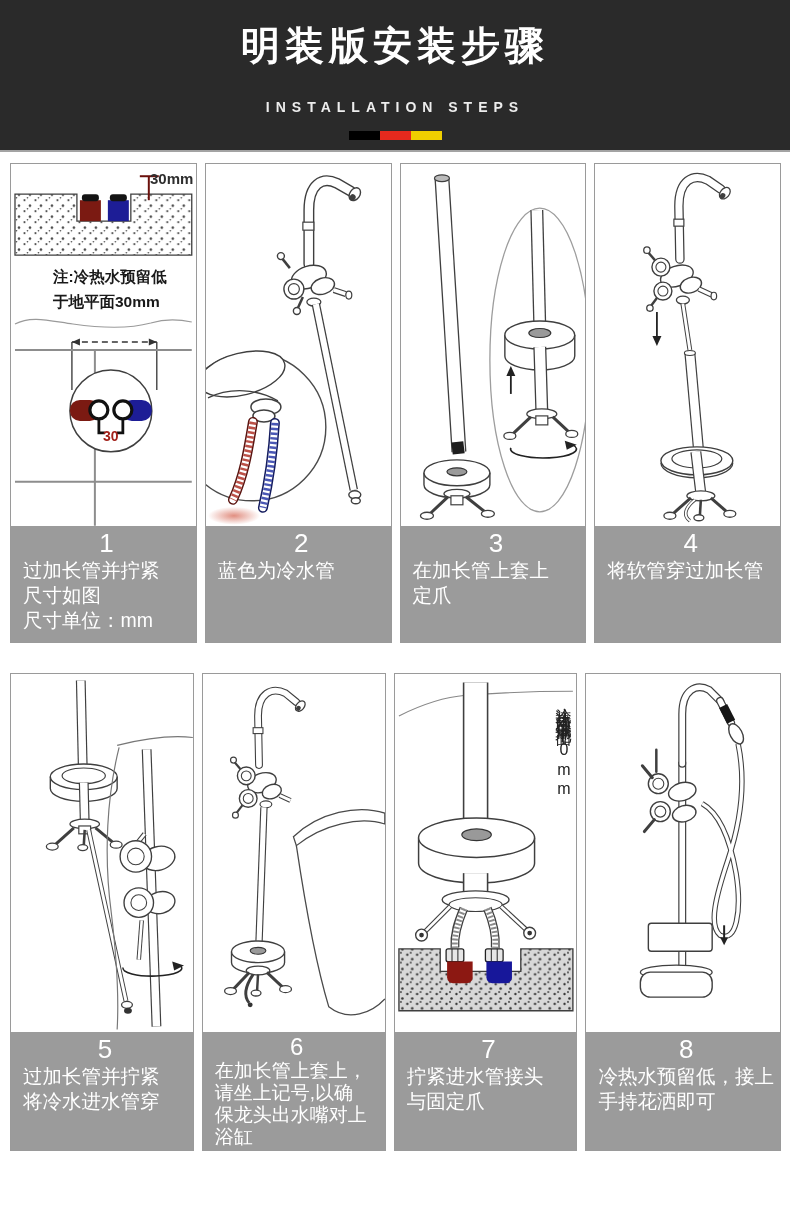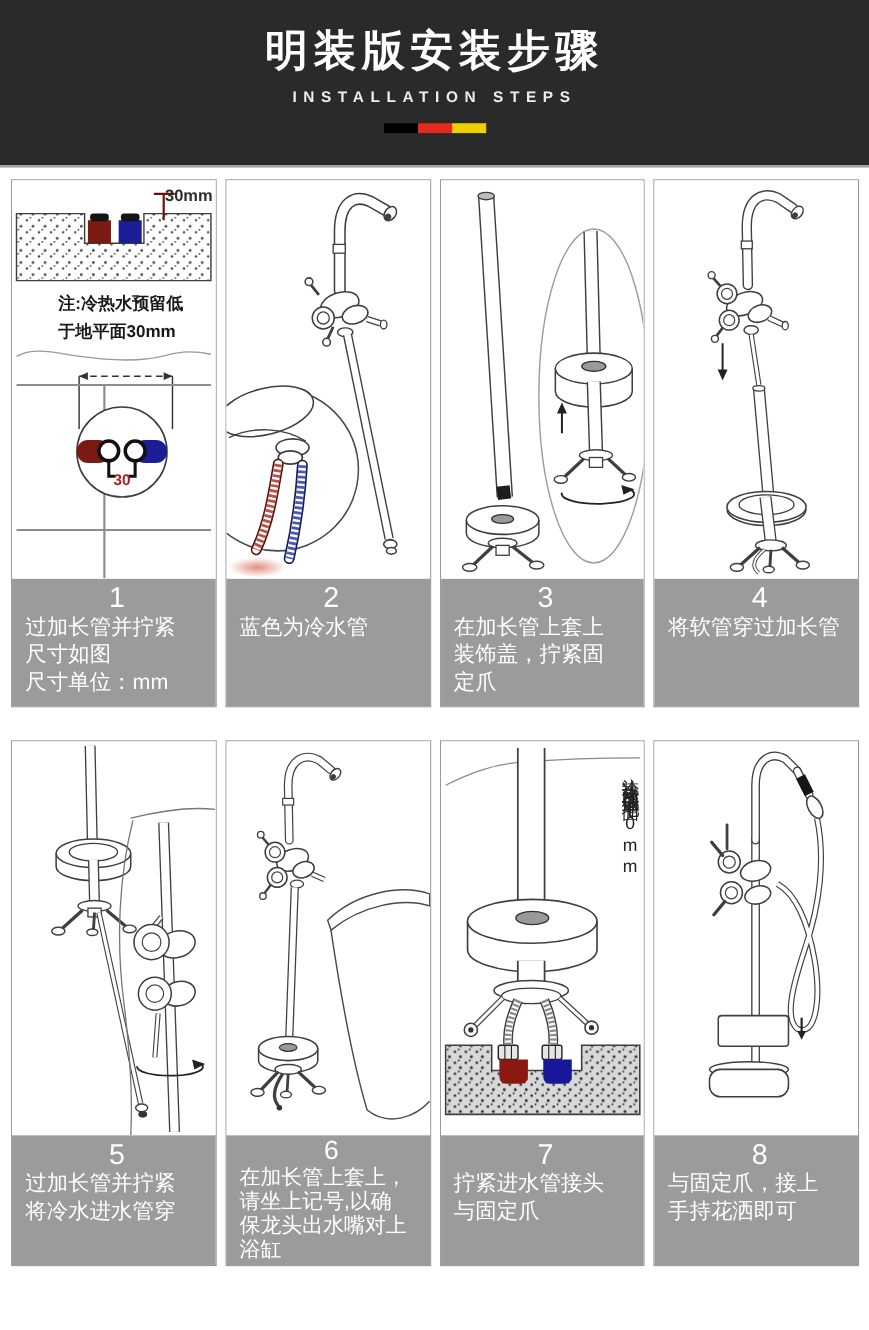--- a/index.html
+++ b/index.html
@@ -1,21 +1,21 @@
 <!DOCTYPE html>
 <html><head>
 <meta charset="utf-8">
 <style>
   html,body{margin:0;padding:0;}
   body{width:790px;height:1209px;background:#fff;overflow:hidden;
        font-family:"Liberation Sans",sans-serif;}
   
   .header{height:150px;background:#2a2a2a;text-align:center;border-bottom:2px solid #a3a3a3;}
   .title{font-size:39px;color:#fff;font-weight:bold;letter-spacing:5px;padding-top:19px;}
-  .subtitle{font-size:14px;color:#ededed;letter-spacing:6px;margin-top:7px;font-weight:bold;}
+  .subtitle{font-size:14px;color:#ededed;letter-spacing:6px;margin-top:26px;font-weight:bold;}
   .flag{margin-top:16px;display:flex;justify-content:center;}
   .flag span{width:31px;height:9px;display:block;}
   
   .rows{padding:11px 9px 0 10px;}
   .row{display:grid;grid-template-columns:repeat(4,1fr);gap:8px;}
   .row1{height:480px;}
   .row2{height:478px;margin-top:30px;}
   .panel{border:1px solid #9a9a9a;background:#fff;display:flex;flex-direction:column;margin:0;}
   .illus{position:relative;background:#fff;overflow:hidden;}
   .row1 .illus{height:362px;}
@@ -203,21 +203,20 @@
           <path d="M110,284 A33,9 0 1 0 172,281" fill="none" stroke="#222" stroke-width="1.6"></path>
           <polygon points="176,281 164,277 166,286" fill="#222"></polygon>
           <line x1="110" y1="230" x2="110" y2="208" stroke="#222" stroke-width="1.8"></line>
           <polygon points="110,202 105.5,212 114.5,212" fill="#222"></polygon>
         </g>
       </svg>
     </div>
     <figcaption class="caption">
       <div class="step-num">3</div>
       <div class="cap-line">在加长管上套上</div>
-      <div class="cap-line">装饰盖，拧紧固</div>
       <div class="cap-line">定爪</div>
       <div class="cap-line"></div>
     </figcaption>
   </figure>
 
   <figure class="panel">
     <div class="illus">
       <svg viewBox="0 0 185 362">
         <g>
           <path d="M85,95 L84,42 C84,16 98,9 113,16 L126,25" stroke="#3f3f3f" stroke-width="9.5" fill="none" stroke-linecap="round"></path>
@@ -500,20 +499,20 @@
           <polygon points="134,272 130,264 138,264" fill="#222"></polygon>
         </g>
         <g>
           <ellipse cx="86" cy="299" rx="36" ry="7" fill="#fff" stroke="#3f3f3f" stroke-width="1.3"></ellipse>
           <rect x="50" y="299" width="72" height="25" rx="10" fill="#fff" stroke="#3f3f3f" stroke-width="1.4"></rect>
         </g>
       </svg>
     </div>
     <figcaption class="caption">
       <div class="step-num">8</div>
-      <div class="cap-line">与固定爪，接上</div>
+      <div class="cap-line">冷热水预留低，接上</div>
       <div class="cap-line">手持花洒即可</div>
       <div class="cap-line"></div>
       <div class="cap-line"></div>
     </figcaption>
   </figure>
 </div>
 </div>
 
 </body></html>

